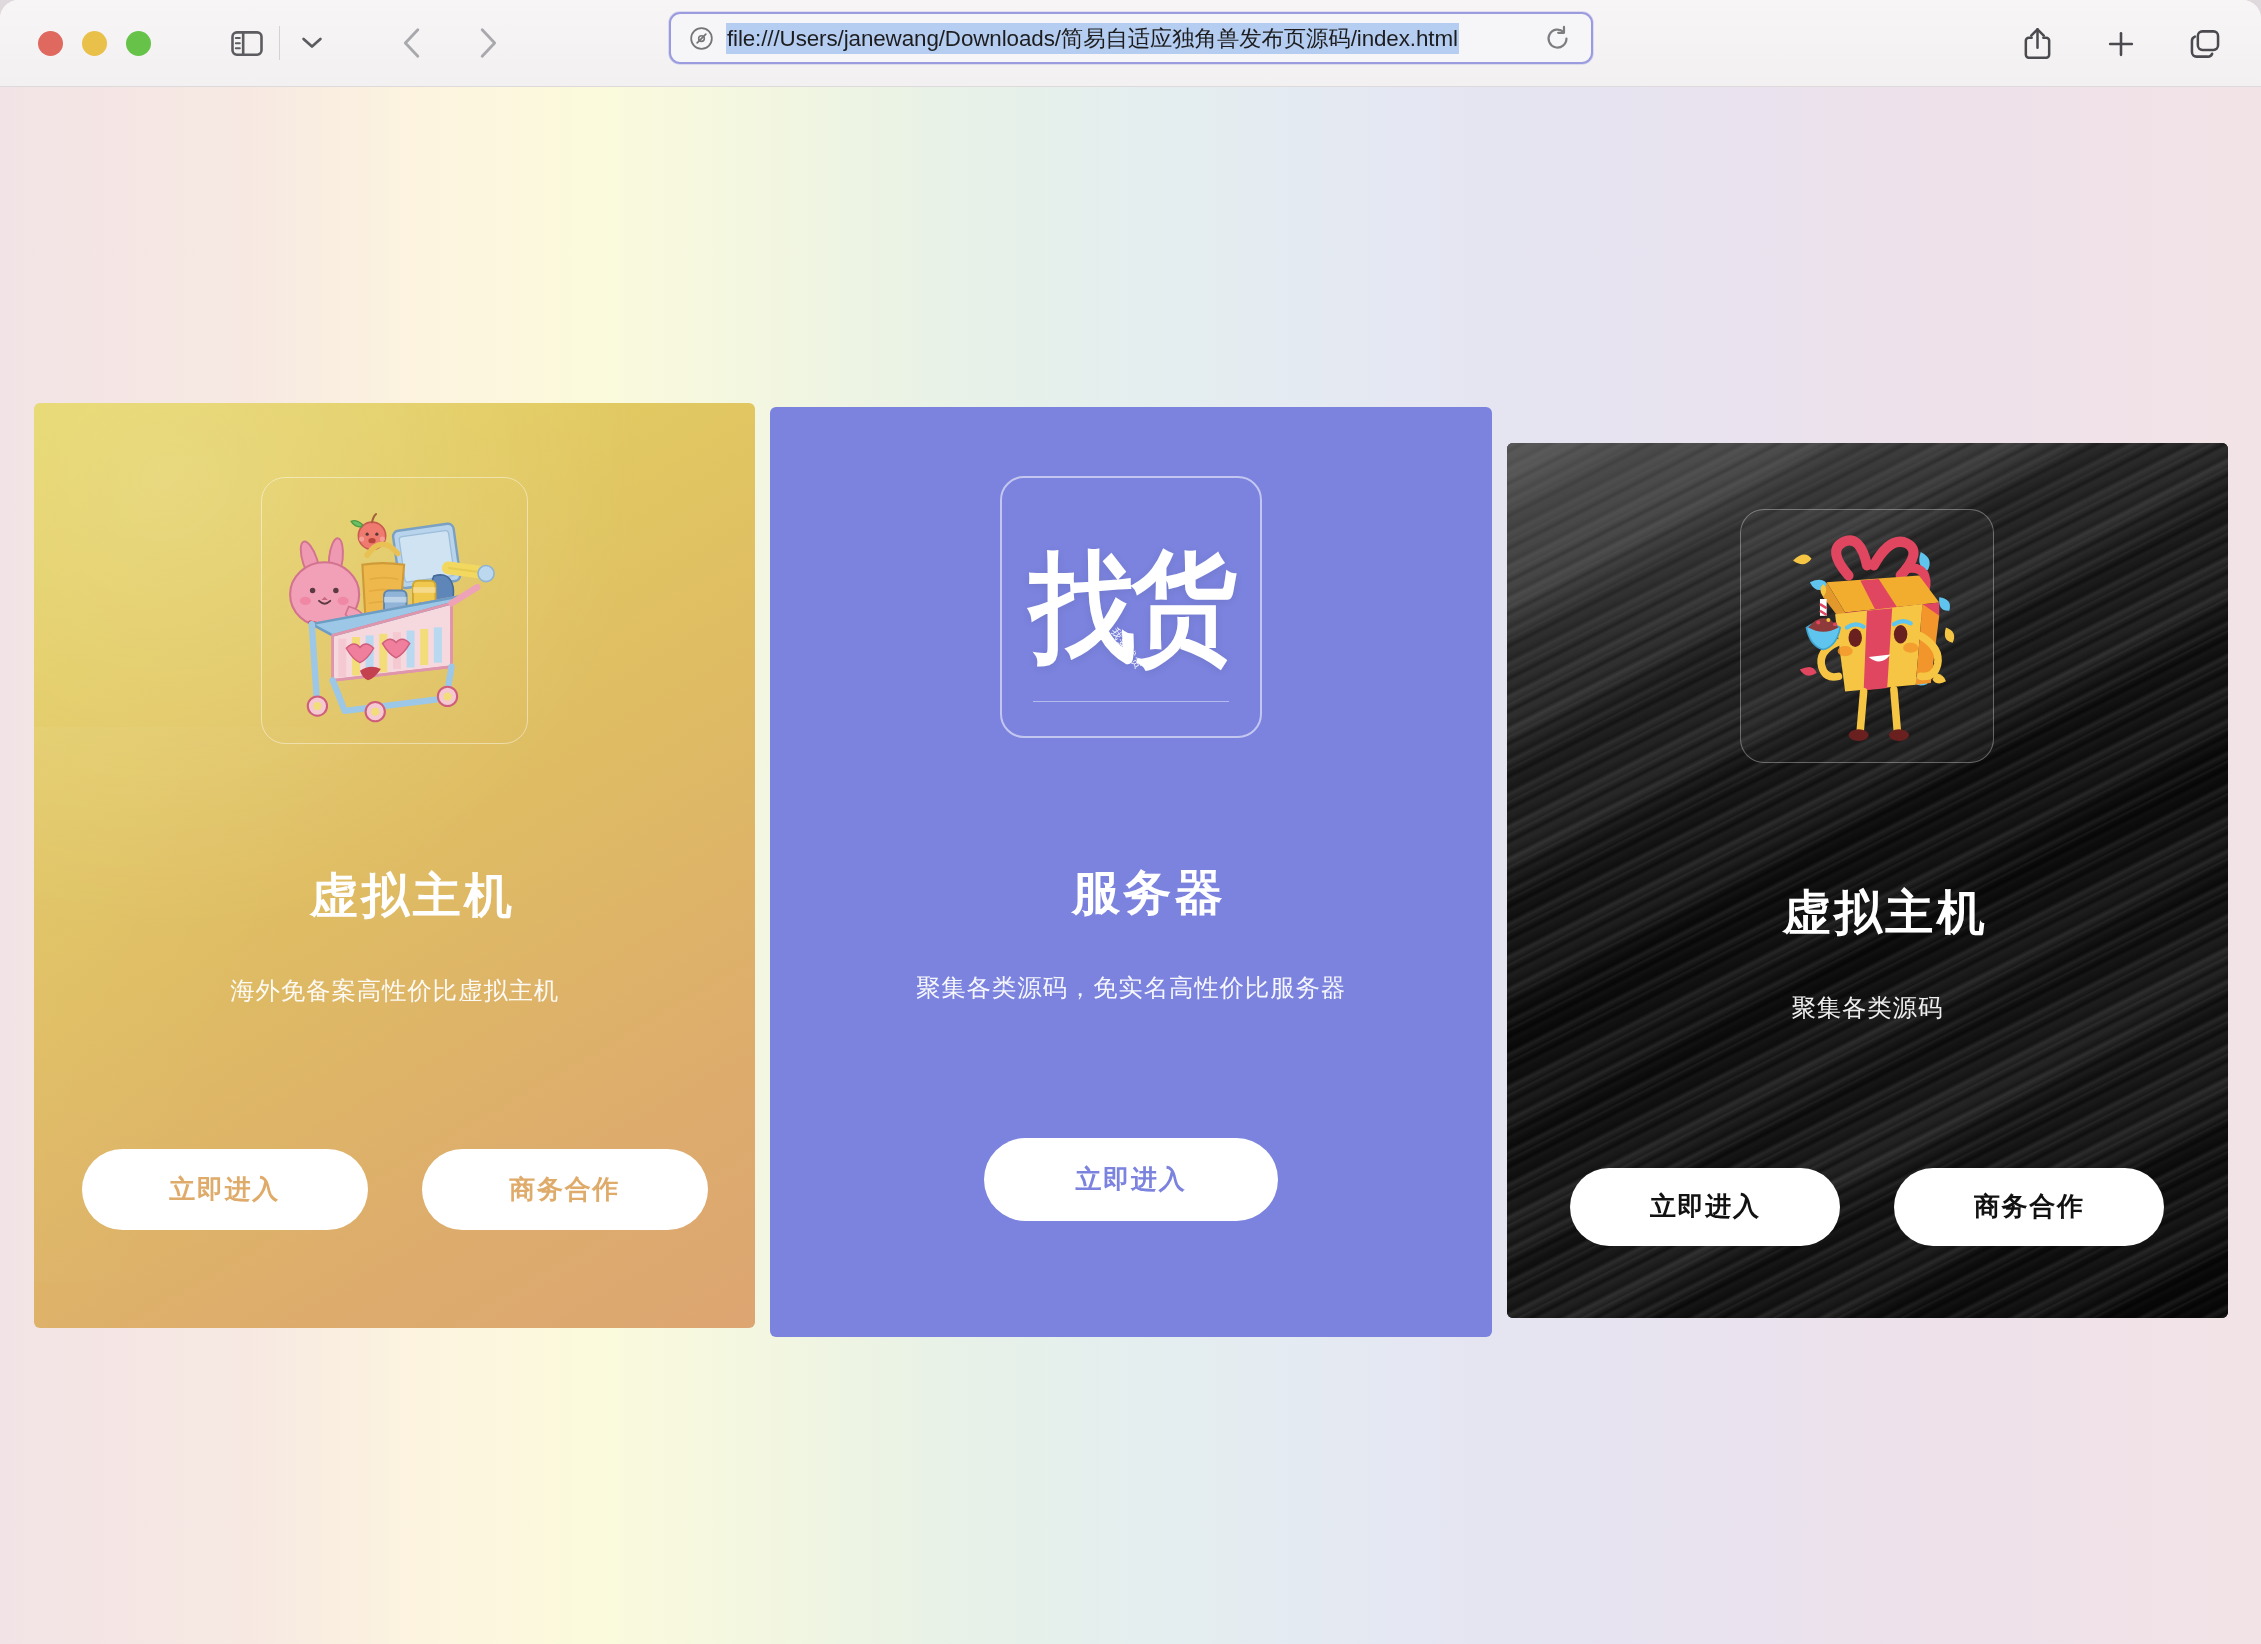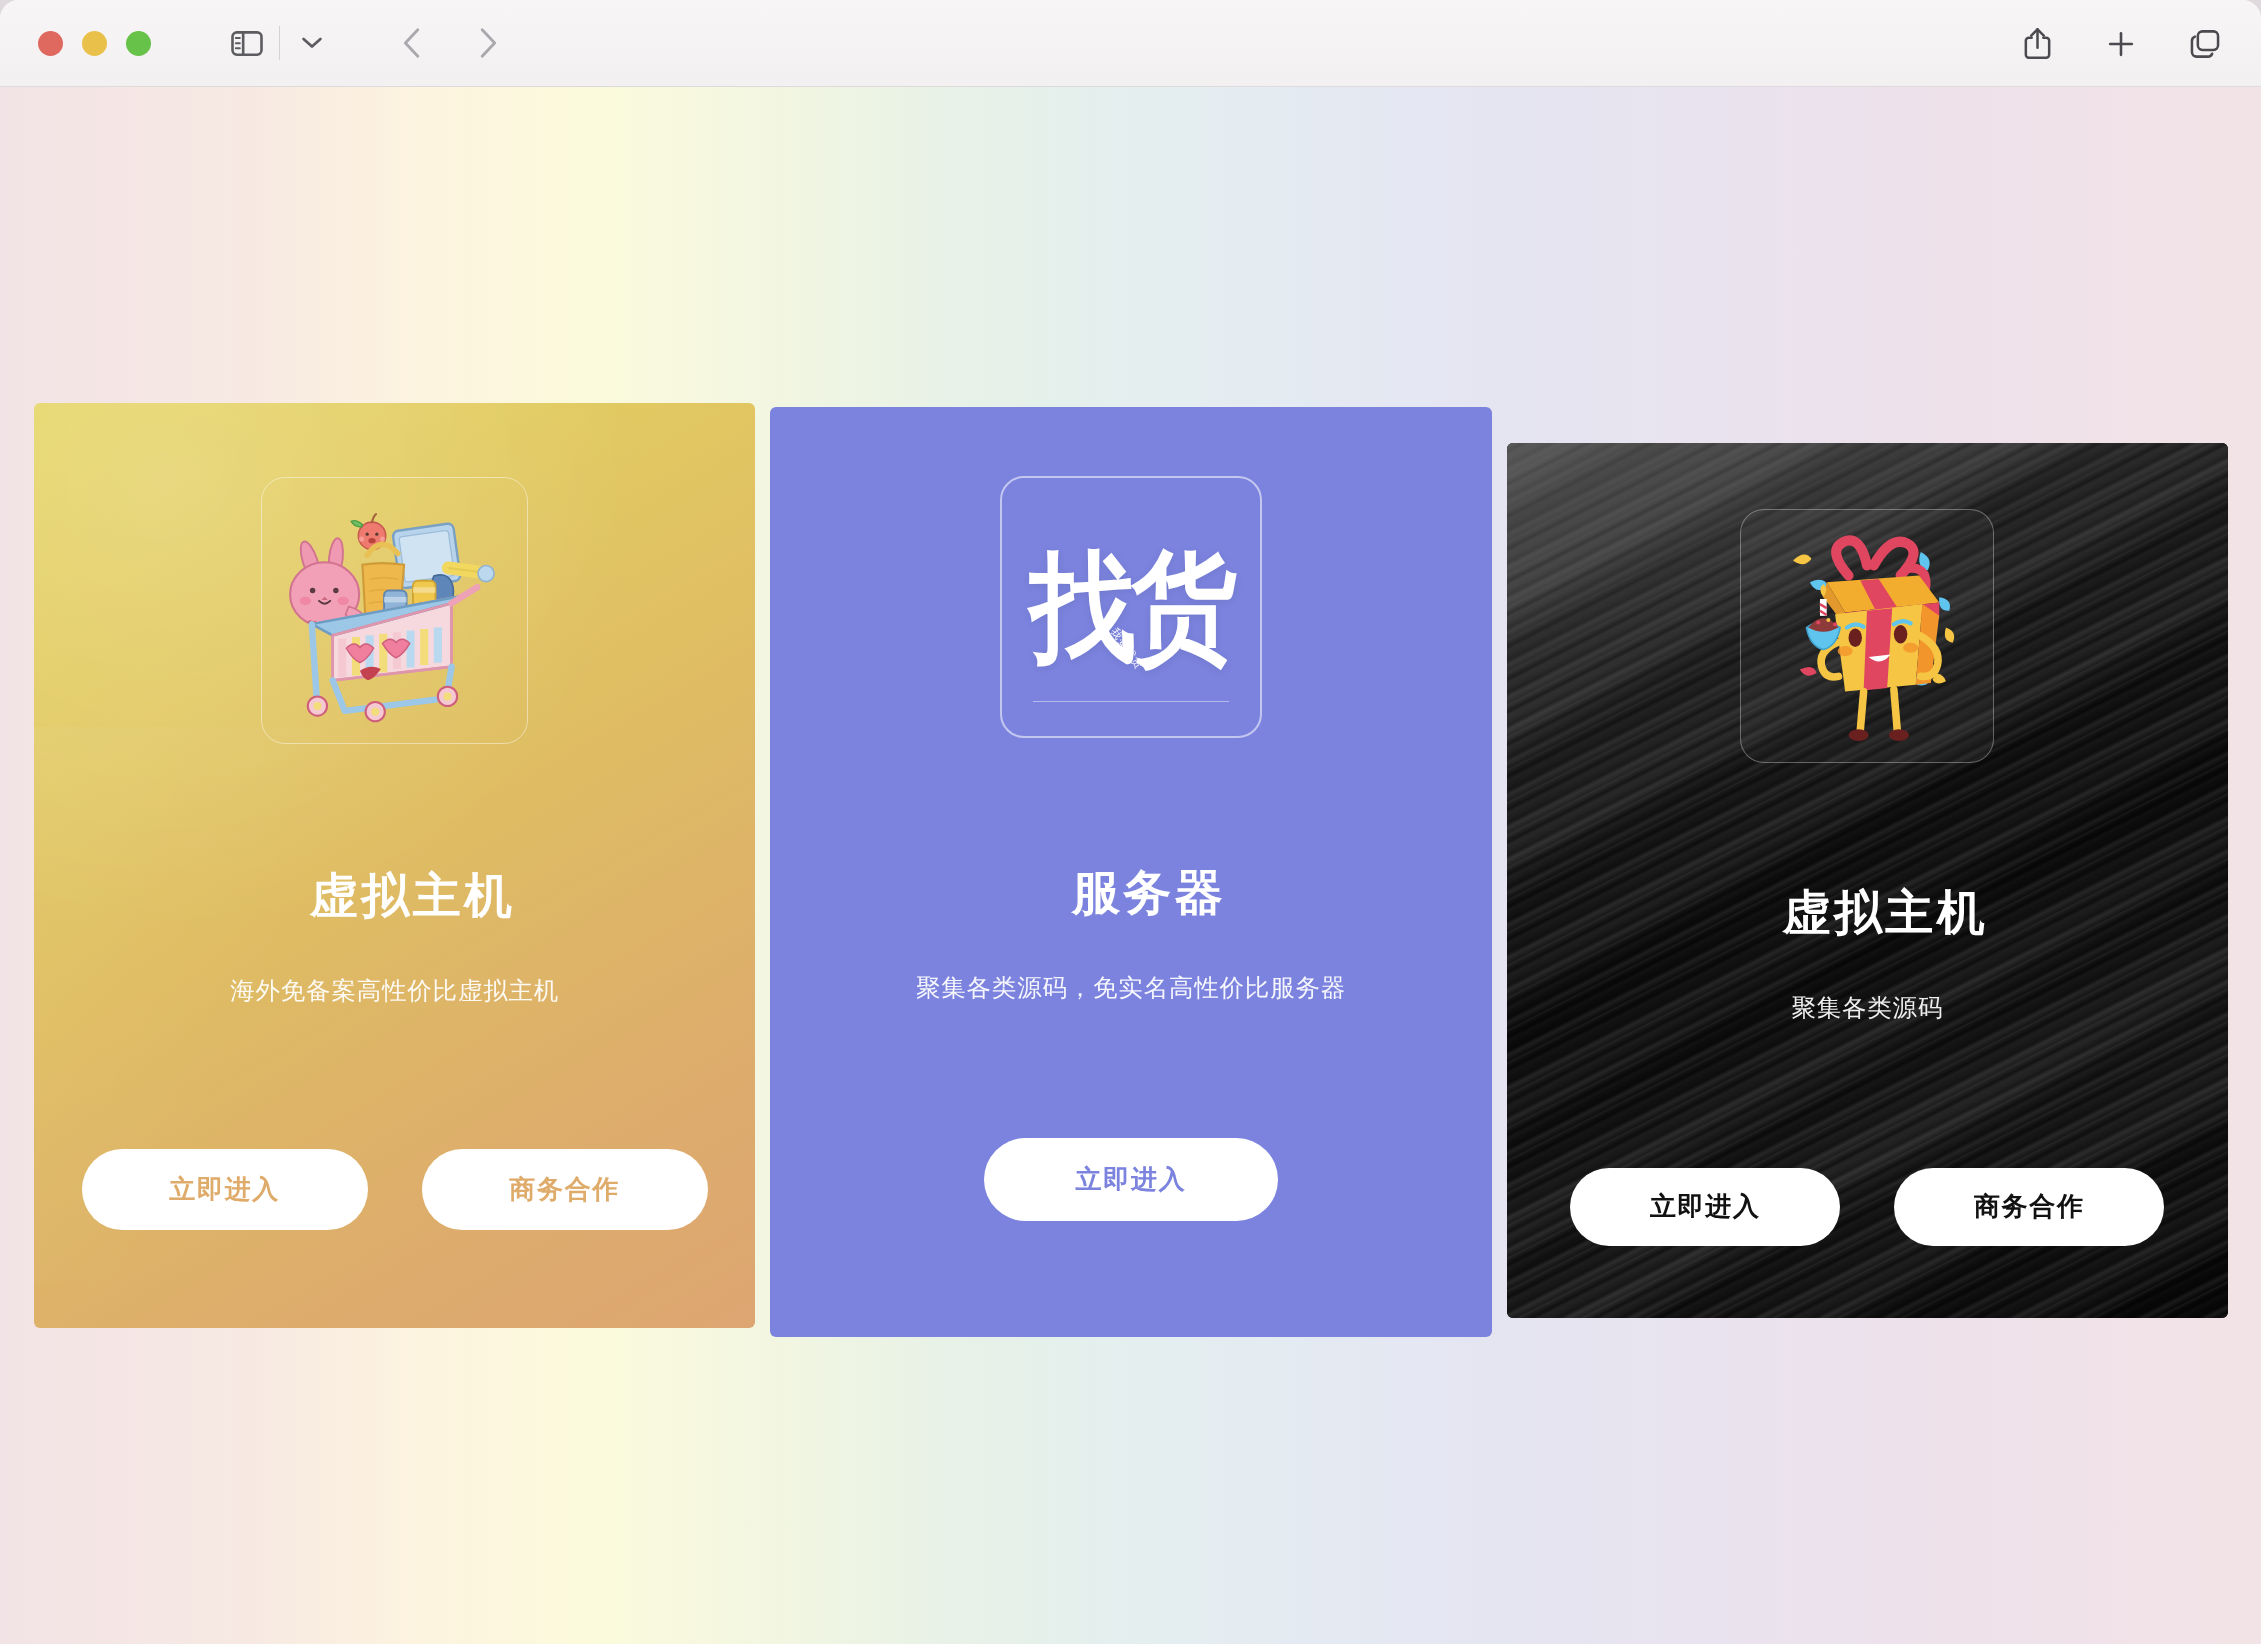--- a/index.html
+++ b/index.html
@@ -384,20 +384,34 @@
           <polyline points="19,3 4,19 19,35" fill="none" stroke="#a9a8ad" stroke-width="3.4" stroke-linecap="round" stroke-linejoin="round"></polyline>
         </svg>
       </div>
       <div class="icon-btn">
         <svg width="20" height="32" viewBox="0 0 24 38">
           <polyline points="5,3 20,19 5,35" fill="none" stroke="#a9a8ad" stroke-width="3.4" stroke-linecap="round" stroke-linejoin="round"></polyline>
         </svg>
       </div>
     </div>
 
+    <div class="urlbar-wrap">
+      <div class="urlbar">
+        <svg class="url-shield" viewBox="0 0 30 30">
+          <circle cx="15" cy="15" r="12.4" fill="none" stroke="#4a4a4f" stroke-width="2.1"></circle>
+          <line x1="9.8" y1="20.2" x2="20.2" y2="9.8" stroke="#4a4a4f" stroke-width="2.1" stroke-linecap="round"></line>
+          <circle cx="15" cy="15" r="3.4" fill="none" stroke="#4a4a4f" stroke-width="1.9"></circle>
+        </svg>
+        <div class="url-text"><span class="sel">file:///Users/janewang/Downloads/简易自适应独角兽发布页源码/index.html</span></div>
+        <svg class="reload-btn" viewBox="0 0 34 34">
+          <path d="M27.5 17a10.5 10.5 0 1 1-3.3-7.6" fill="none" stroke="#4a4a4f" stroke-width="2.6" stroke-linecap="round"></path>
+          <polyline points="24.6,3.4 24.6,10.4 17.8,10.4" fill="none" stroke="#4a4a4f" stroke-width="2.6" stroke-linecap="round" stroke-linejoin="round"></polyline>
+        </svg>
+      </div>
+    </div>
 
     <div class="toolbar-right">
       <div class="icon-btn">
         <svg width="29" height="35" viewBox="0 0 34 42">
           <path d="M10 14H6.5A3.5 3.5 0 0 0 3 17.5v17A3.5 3.5 0 0 0 6.5 38h21a3.5 3.5 0 0 0 3.5-3.5v-17A3.5 3.5 0 0 0 27.5 14H24" fill="none" stroke="#4a4a4f" stroke-width="3" stroke-linecap="round"></path>
           <line x1="17" y1="4" x2="17" y2="26" stroke="#4a4a4f" stroke-width="3" stroke-linecap="round"></line>
           <polyline points="9.5,11.5 17,4 24.5,11.5" fill="none" stroke="#4a4a4f" stroke-width="3" stroke-linecap="round" stroke-linejoin="round"></polyline>
         </svg>
       </div>
       <div class="icon-btn">

